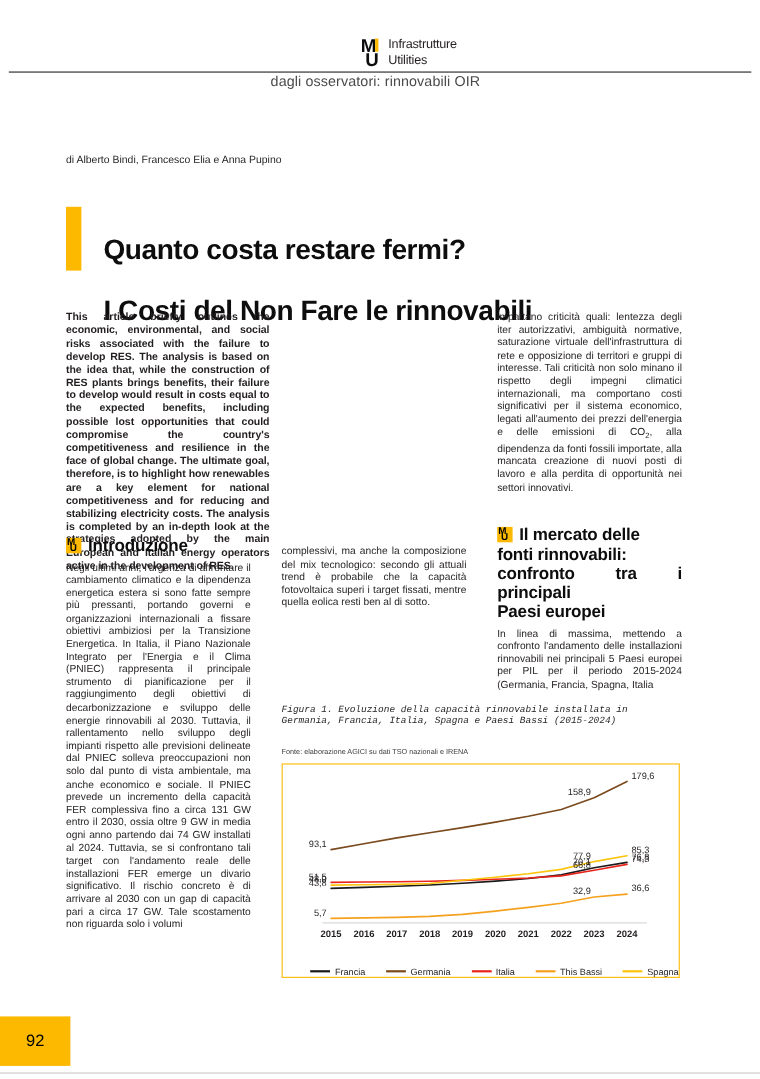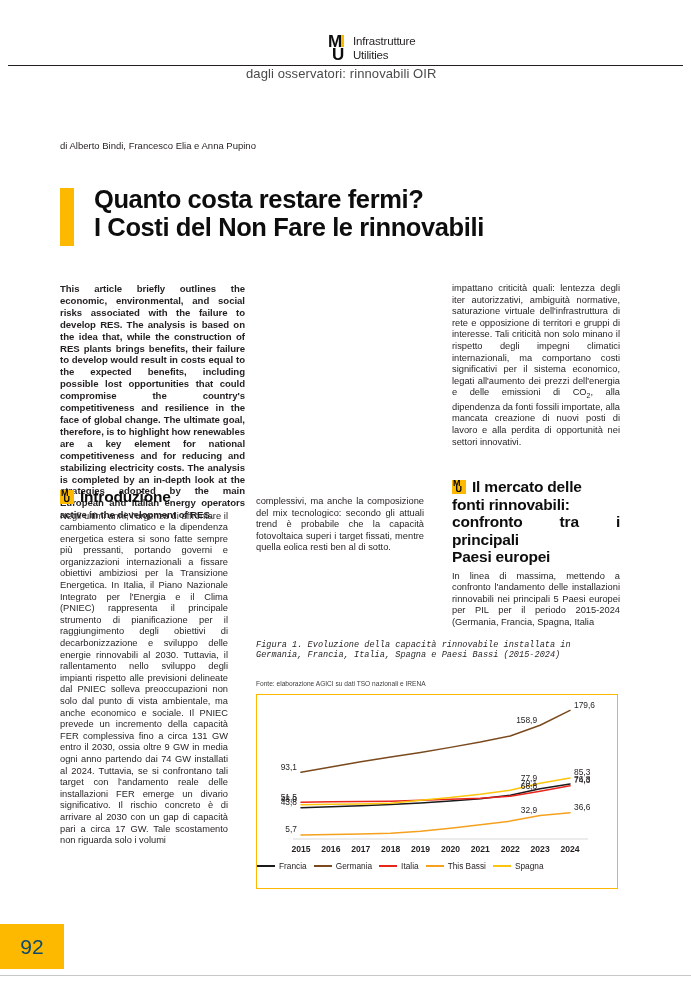--- a/index.html
+++ b/index.html
@@ -38,21 +38,21 @@
     letter-spacing:0.1px;font-family:"Liberation Sans",sans-serif;
   }
 
   
   .byline{position:absolute;left:60px;top:140px;font-size:9.5px;color:#231f20;}
   .title-wrap{position:absolute;left:60px;top:186px;width:560px;display:flex;}
   .title-bar{width:14px;height:58px;background:#fcb900;flex:0 0 auto;margin-top:2px;}
   .title-text{margin-left:20px;}
   .title-text div{
     font-size:25.5px;line-height:27.5px;font-weight:bold;color:#0d0d0d;
-    letter-spacing:-0.4px;font-family:"Liberation Sans",sans-serif;
+    letter-spacing:-0.4px;font-family:"Liberation Sans",sans-serif;margin-top:28px;
   }
 
   
   .abstract{
     position:absolute;left:60px;top:283px;width:185px;
     font-size:9.6px;line-height:11.9px;font-weight:bold;text-align:justify;
     color:#231f20;letter-spacing:-0.05px;
   }
   .right-intro{
     position:absolute;left:452px;top:283px;width:168px;
@@ -85,33 +85,33 @@
   .fig-cap{
     font-size:8.6px;line-height:10.4px;font-style:italic;color:#231f20;margin-bottom:19px;font-family:Liberation Mono, monospace;
   }
   .fig-src{font-size:6.6px;line-height:8px;color:#3d3d3d;margin-bottom:6px;}
   .chart-box{
     position:relative;width:362px;height:195px;border:1.6px solid #fcb900;
     background:#ffffff;box-sizing:border-box;
   }
   .chart-svg{display:block;}
   .legend{
-    position:absolute;left:0;bottom:17px;width:100%;
-    display:flex;justify-content:flex-start;align-items:center;gap:7px;
+    position:absolute;left:0;bottom:0;width:100%;
+    display:flex;justify-content:flex-end;align-items:center;gap:19px;
   }
   .lg{display:flex;align-items:center;gap:4px;}
   .lg i{display:block;width:18px;height:2px;}
   .lg span{font-size:8.3px;color:#231f20;}
 
   
   .pagenum{
     position:absolute;left:0;top:924px;width:64px;height:45px;background:#fcb900;
     display:flex;align-items:center;justify-content:center;
   }
-  .pagenum span{font-size:21px;color:#0c4a6e;font-family:"Liberation Sans",sans-serif;}
+  .pagenum span{font-size:15px;color:#000000;font-family:"Liberation Sans",sans-serif;}
   .bottom-rule{position:absolute;left:0;top:975px;width:691px;height:1px;background:#c8c8c8;}
 </style>
 </head>
 <body>
 
 <div class="page">
 
   <div class="masthead">
     <div class="logo-block">
       <div class="logo-mu">

